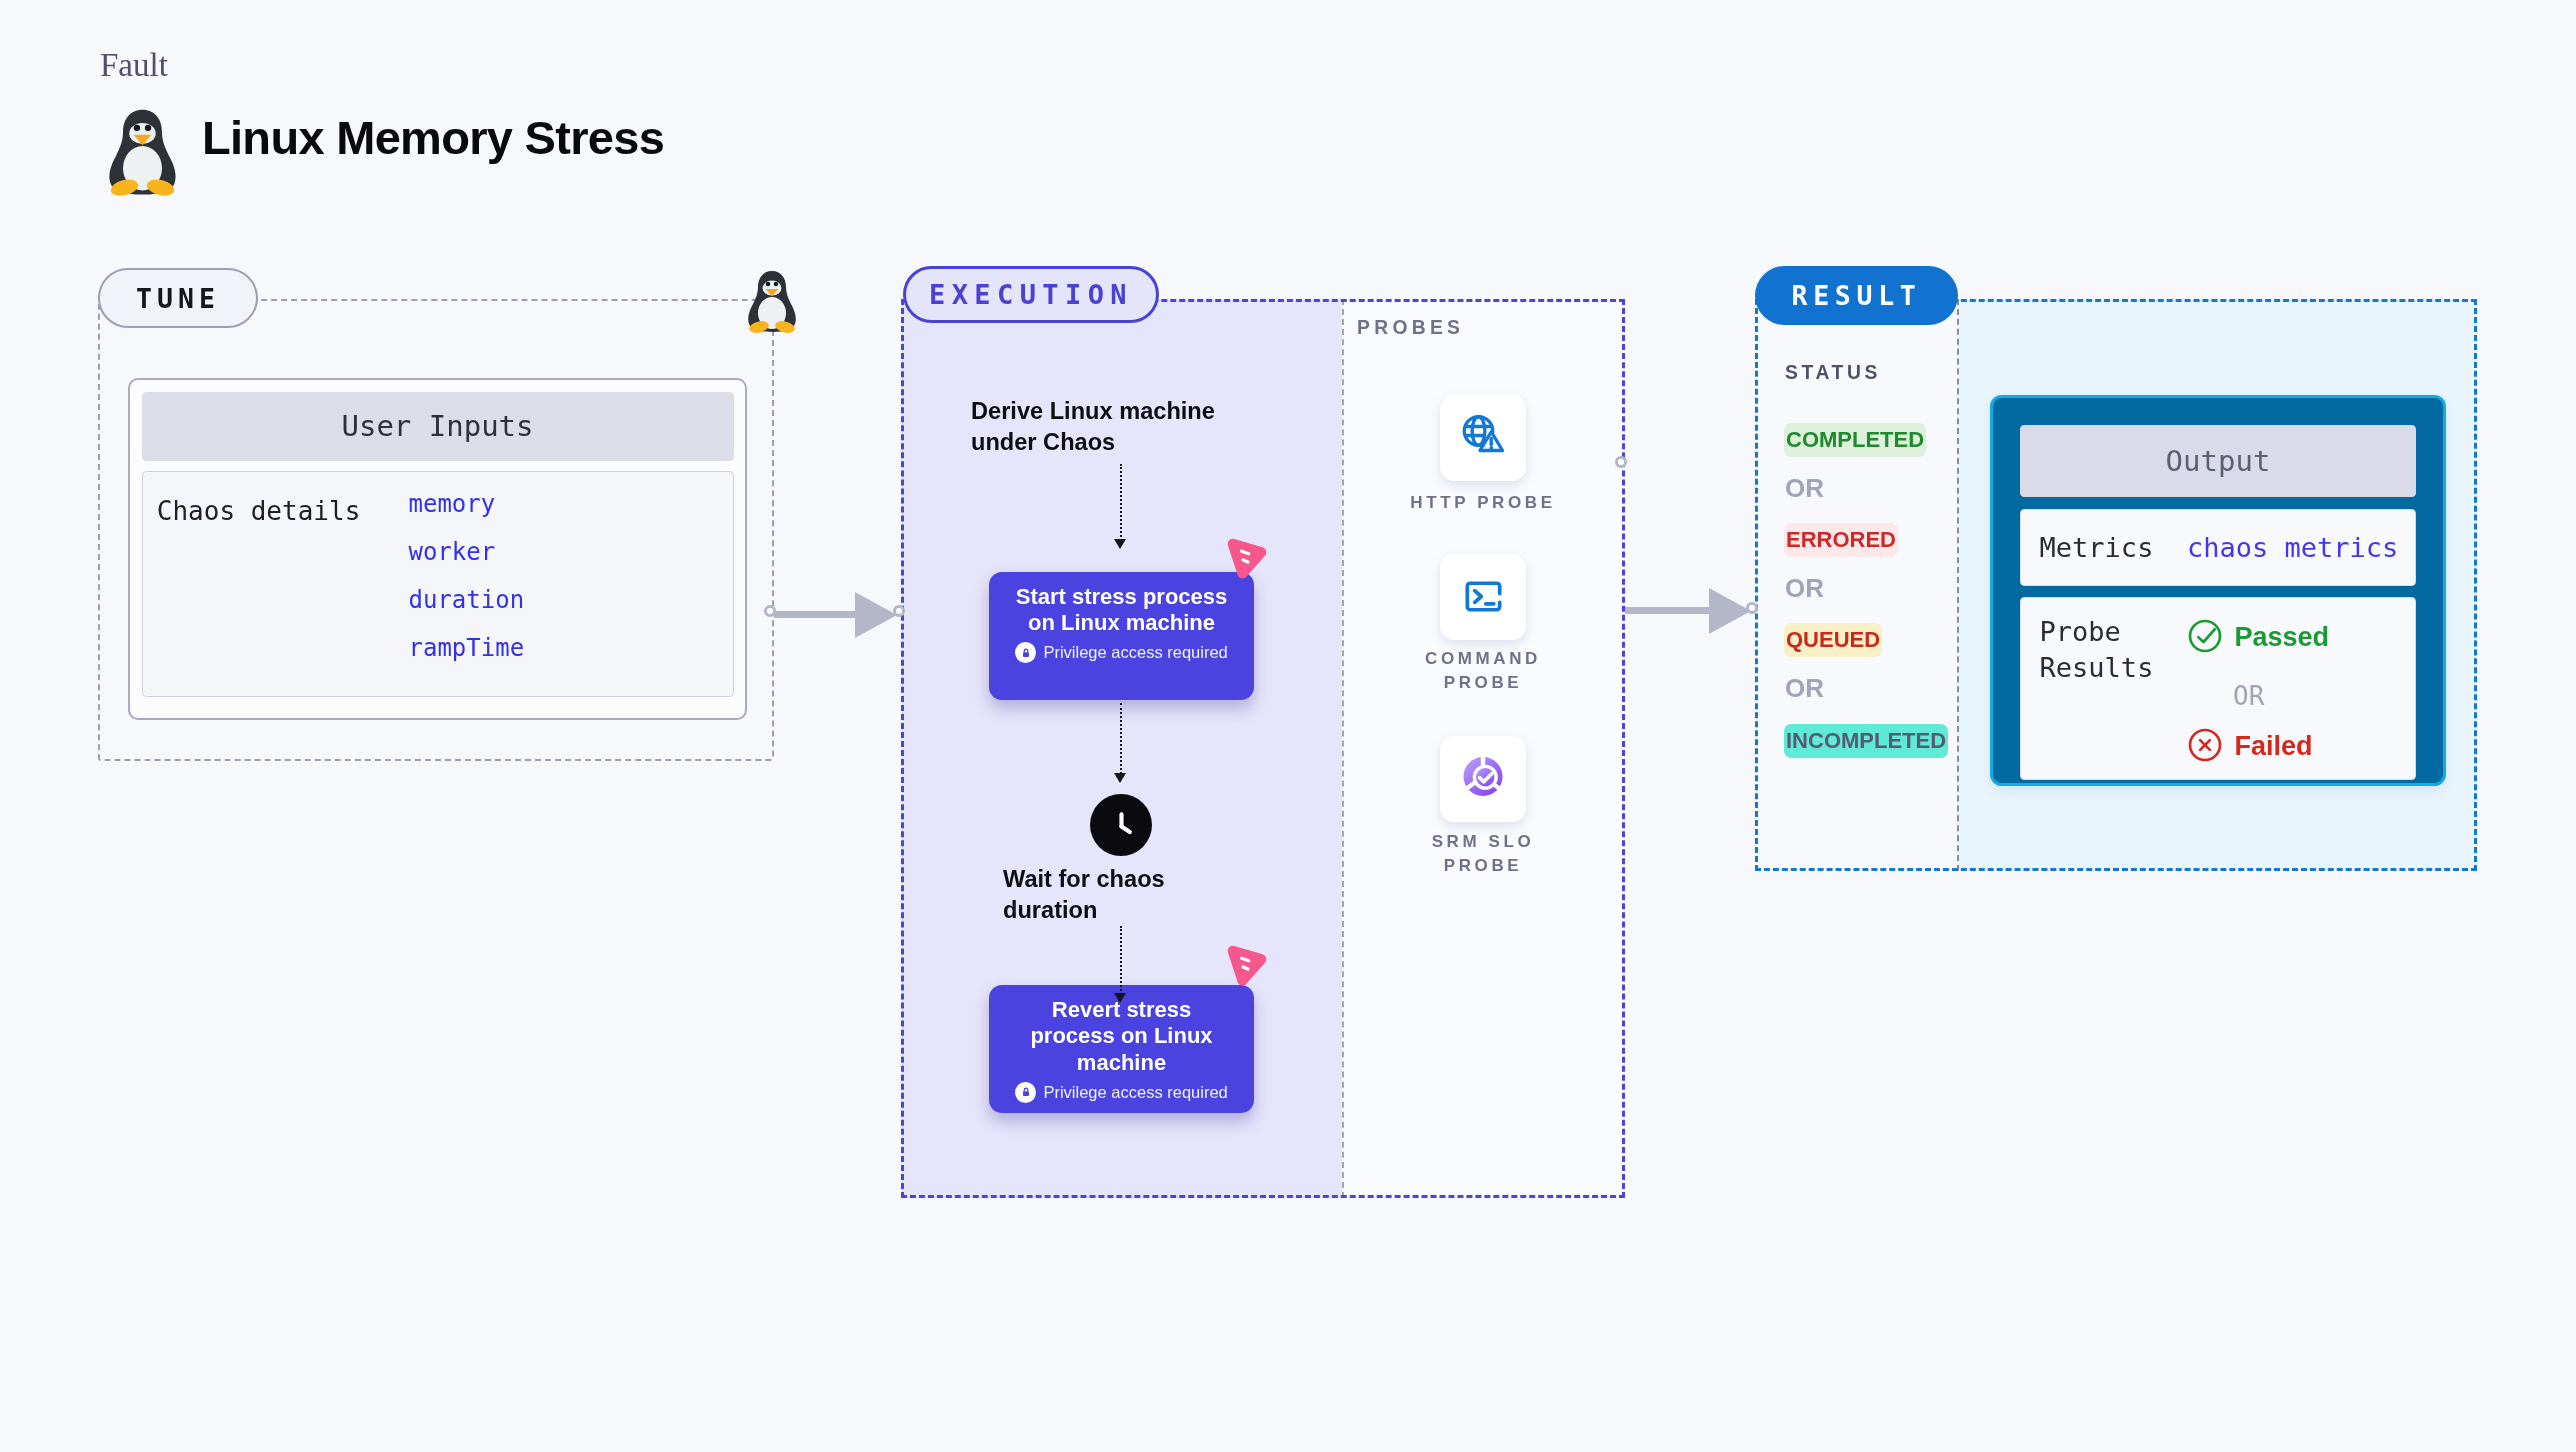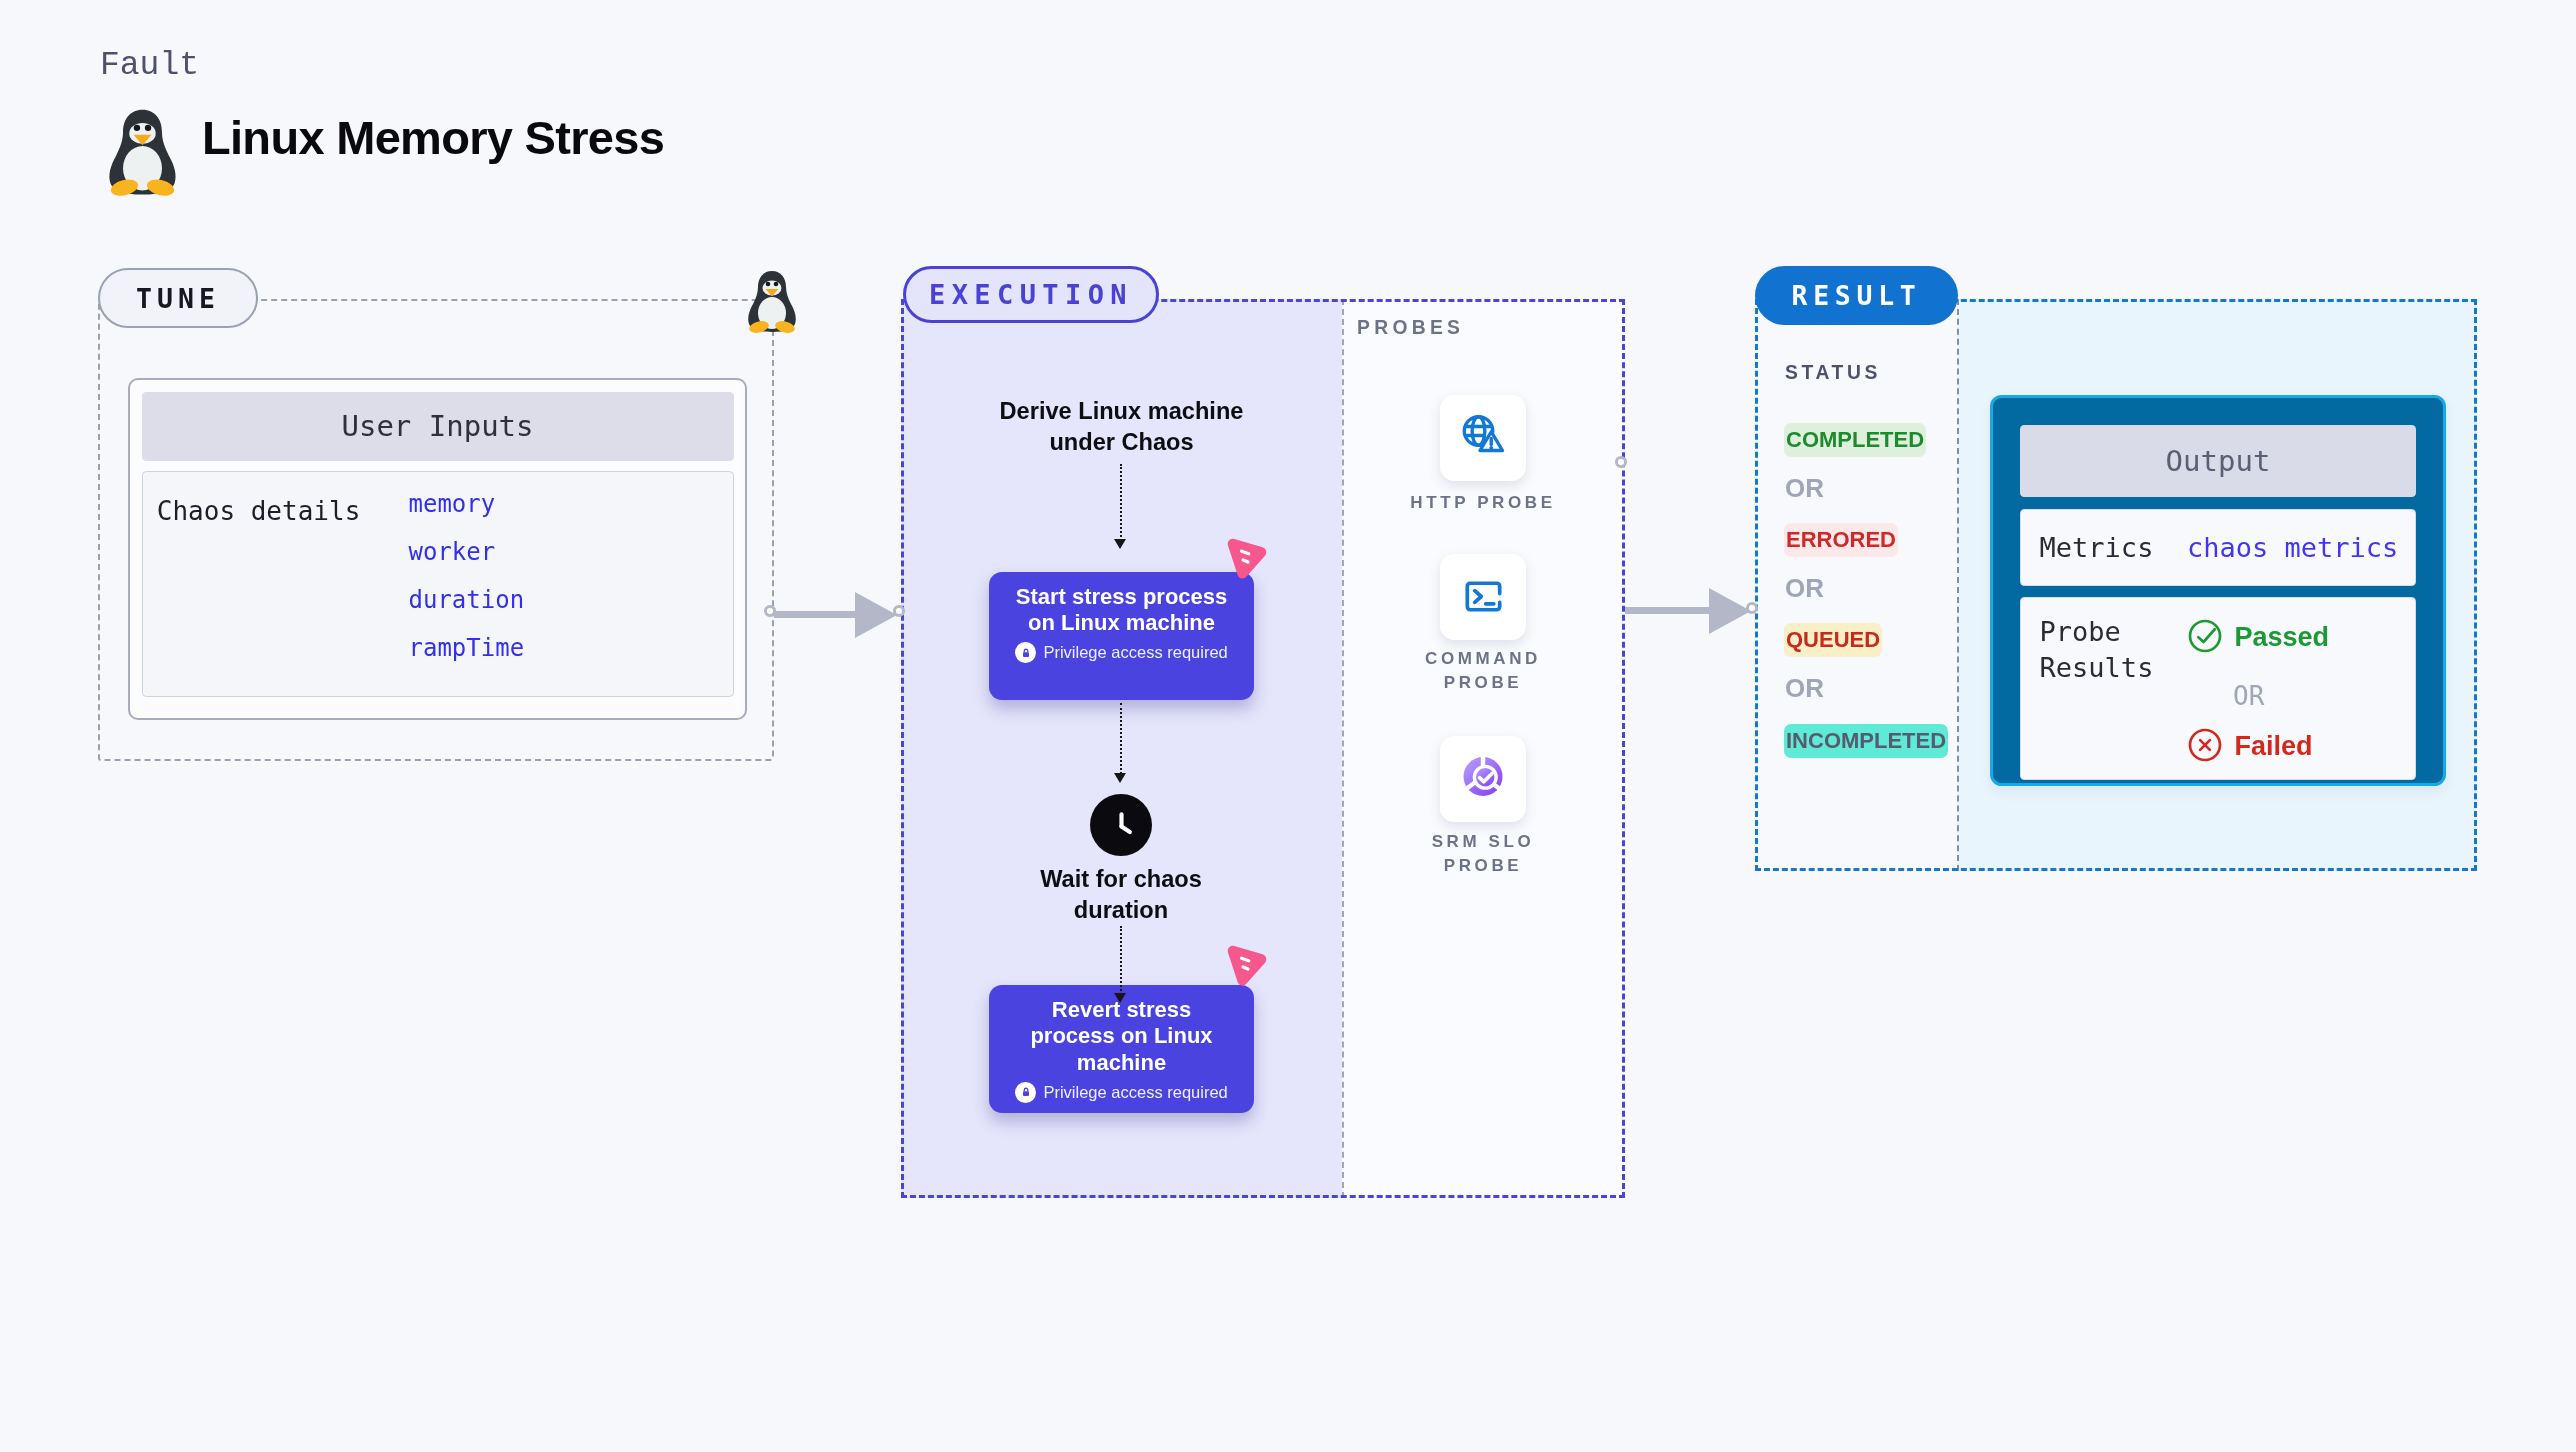--- a/index.html
+++ b/index.html
@@ -6,21 +6,21 @@
   html, body { width: 2576px; height: 1452px; }
   body {
     background: #f7f8fc;
     font-family: "Liberation Sans", sans-serif;
     position: relative;
     overflow: hidden;
   }
   .abs { position: absolute; }
 
   
-  .kicker { left: 100px; top: 47px; font-family: Liberation Mono, monospace; font-size: 33px; color: #50506a; z-index: 4; }
+  .kicker { left: 100px; top: 47px; font-family: Liberation Serif, serif; font-size: 33px; color: #50506a; z-index: 4; }
   .page-title { left: 202px; top: 110px; font-size: 47px; font-weight: 800; color: #0a0a0e; letter-spacing: -0.7px; z-index: 4; }
   .tux-large { left: 100px; top: 107px; width: 85px; height: 89px; z-index: 4; }
   .tux-small { left: 742px; top: 269px; width: 60px; height: 64px; z-index: 6; }
 
   
   .pill {
     z-index: 6; display: flex; align-items: center; justify-content: center;
     font-family: "DejaVu Sans Mono", monospace; font-weight: bold; border-radius: 34px;
   }
   .pill-tune { left: 98px; top: 268px; width: 160px; height: 60px; background: #f2f3f9; border: 2.1px solid #9aa0b5; color: #17171f; font-size: 26.5px; letter-spacing: 5px; }
@@ -42,21 +42,21 @@
   .conn-dot { width: 11.5px; height: 11.5px; background: #ffffff; border: 3.6px solid #b4b7c7; border-radius: 50%; z-index: 8; }
 
   .dotted-arrow { border-left: 2.9px dotted #15151a; width: 0; z-index: 5; }
   .dotted-arrow::after { content: ""; position: absolute; left: -7.9px; bottom: -10.7px; border: 6.4px solid transparent; border-top: 10.7px solid #15151a; }
 
   
   .exec-lavender { left: 901px; top: 299px; width: 441px; height: 899px; background: #e5e5fb; z-index: 1; }
   .probes-panel { left: 1342px; top: 299px; width: 283px; height: 899px; background: #fafbfe; border-left: 2.1px dashed #a0a5b4; z-index: 1; }
   .exec-border { left: 901px; top: 299px; width: 724px; height: 899px; border: 3.6px dashed #4a44d9; z-index: 3; pointer-events: none; }
 
-  .derive-label, .wait-label { text-align: center; font-size: 23.6px; font-weight: bold; color: #0d0d12; line-height: 31px; z-index: 4; }
+  .derive-label, .wait-label { font-size: 23.6px; font-weight: bold; color: #0d0d12; line-height: 31px; z-index: 4; }
   .derive-label { left: 971px; top: 396px; width: 301px; }
   .wait-label { left: 1003px; top: 864px; width: 236px; }
 
   .chaos-node { left: 989px; width: 265px; height: 128px; background: #4b43e0; border-radius: 13px; z-index: 4;
     box-shadow: 0 8.6px 15.8px rgba(46, 42, 140, 0.28); padding: 11.5px 20px 0; text-align: center; }
   .node-start { top: 572px; }
   .node-revert { top: 985px; }
   .node-title { color: #ffffff; font-size: 22px; font-weight: bold; line-height: 26.5px; }
   .node-note { margin-top: 5.7px; display: flex; align-items: center; justify-content: center; gap: 7.2px; }
   .lock-badge { width: 21px; height: 21px; background: #ffffff; border-radius: 50%; display: flex; align-items: center; justify-content: center; flex: 0 0 auto; }

